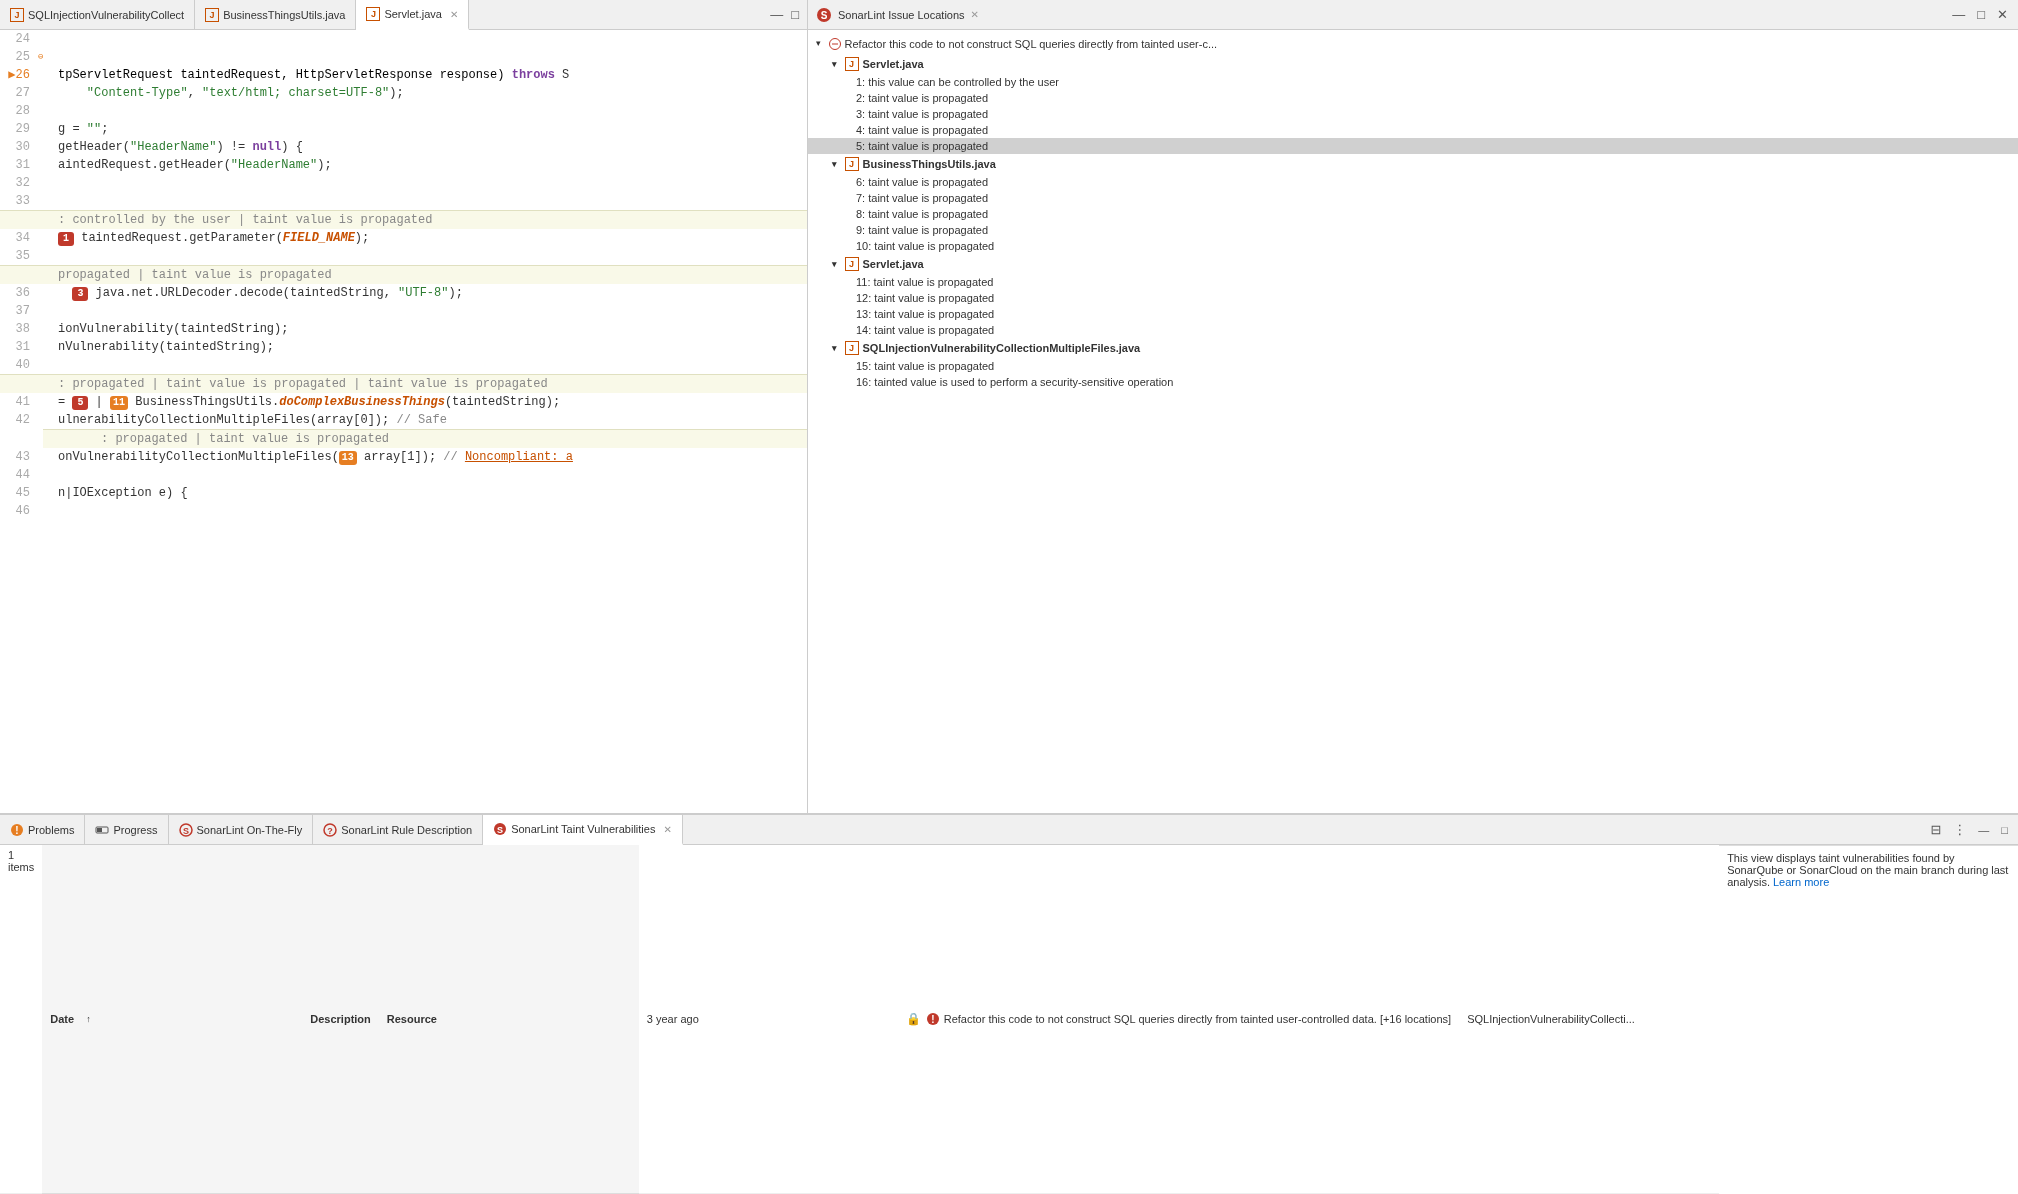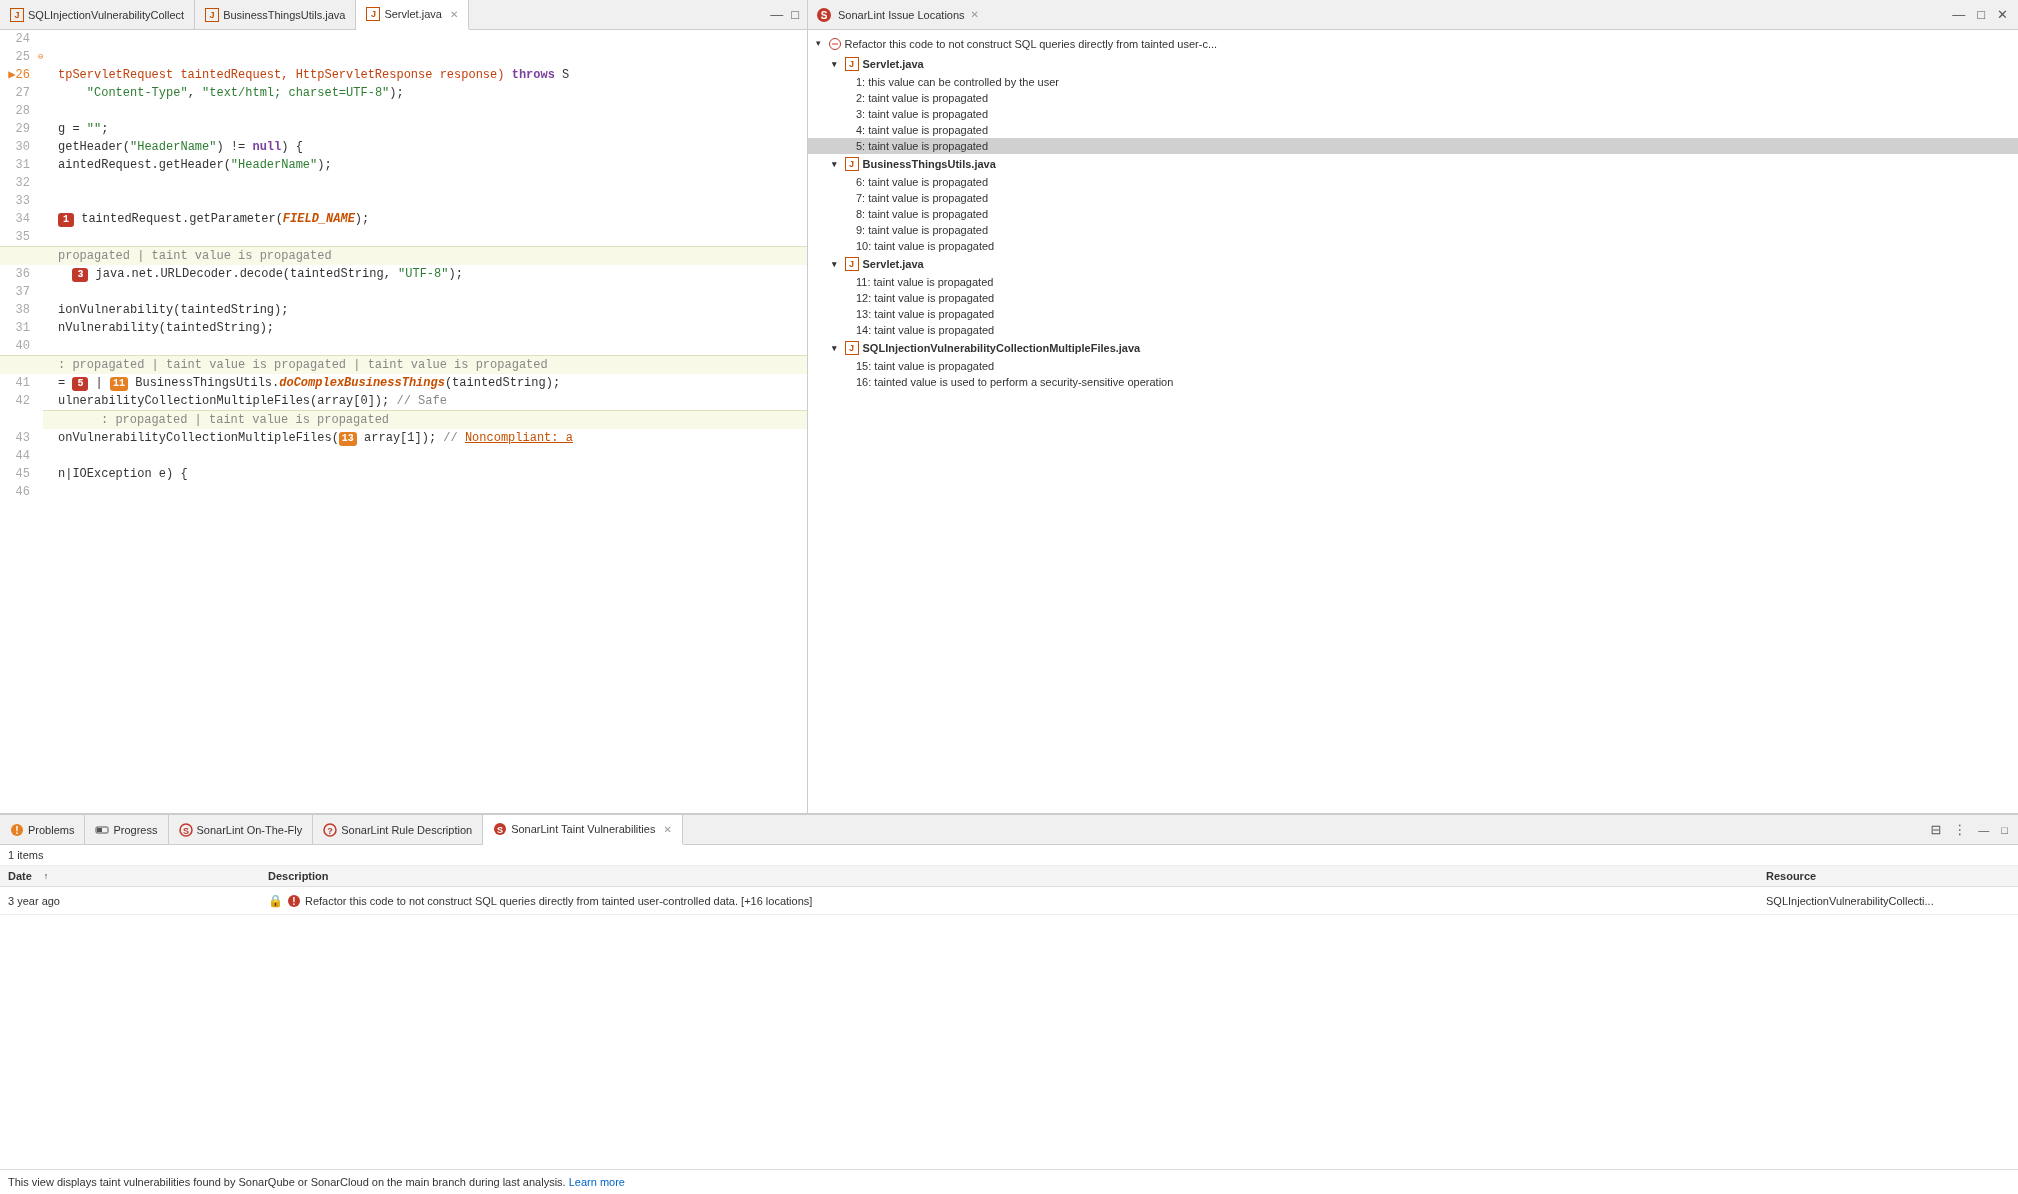--- a/index.html
+++ b/index.html
@@ -254,21 +254,20 @@
       display: flex;
       align-items: center;
       padding: 0 8px;
       gap: 8px;
     }
 
     .bottom-content {
       flex: 1;
       overflow: auto;
       display: flex;
-      flex-direction: column;
     }
 
     .count-row {
       padding: 4px 8px;
       font-size: 11px;
       color: #333;
       border-bottom: 1px solid #eee;
     }
 
     .table-header {
@@ -408,21 +407,21 @@
 
       <div class="code-line">
         <span class="line-num">25</span>
         <span class="line-gutter" style="color:#e67e22;font-size:9px;">⊖</span>
         <span class="line-content"></span>
       </div>
 
       <div class="code-line">
         <span class="line-num" style="color:#e67e22;">▶26</span>
         <span class="line-gutter"></span>
-        <span class="line-content"><span style="color:#c2410c;">tpServletRequest taintedRequest, HttpServletResponse response) </span><span class="kw">throws</span><span style="color:#333;"> S</span></span>
+        <span class="line-content"><span style="color:#000000;">tpServletRequest taintedRequest, HttpServletResponse response) </span><span class="kw">throws</span><span style="color:#333;"> S</span></span>
       </div>
 
       <div class="code-line">
         <span class="line-num">27</span>
         <span class="line-gutter"></span>
         <span class="line-content">    <span class="str">"Content-Type"</span>, <span class="str">"text/html; charset=UTF-8"</span>);</span>
       </div>
 
       <div class="code-line">
         <span class="line-num">28</span>
@@ -453,20 +452,25 @@
         <span class="line-gutter"></span>
         <span class="line-content"></span>
       </div>
 
       <div class="code-line">
         <span class="line-num">33</span>
         <span class="line-gutter"></span>
         <span class="line-content"></span>
       </div>
 
+      <div class="code-line" style="background:#f9f9e8;border-top:1px solid #e0e0c0;">
+        <span class="line-num"></span>
+        <span class="line-gutter"></span>
+        <span class="line-content"><span class="comment">: controlled by the user | taint value is propagated</span></span>
+      </div>
 
       <div class="code-line">
         <span class="line-num">34</span>
         <span class="line-gutter"></span>
         <span class="line-content"><span class="badge">1</span> taintedRequest.getParameter(<span class="italic-bold tainted">FIELD_NAME</span>);</span>
       </div>
 
       <div class="code-line">
         <span class="line-num">35</span>
         <span class="line-gutter"></span>

